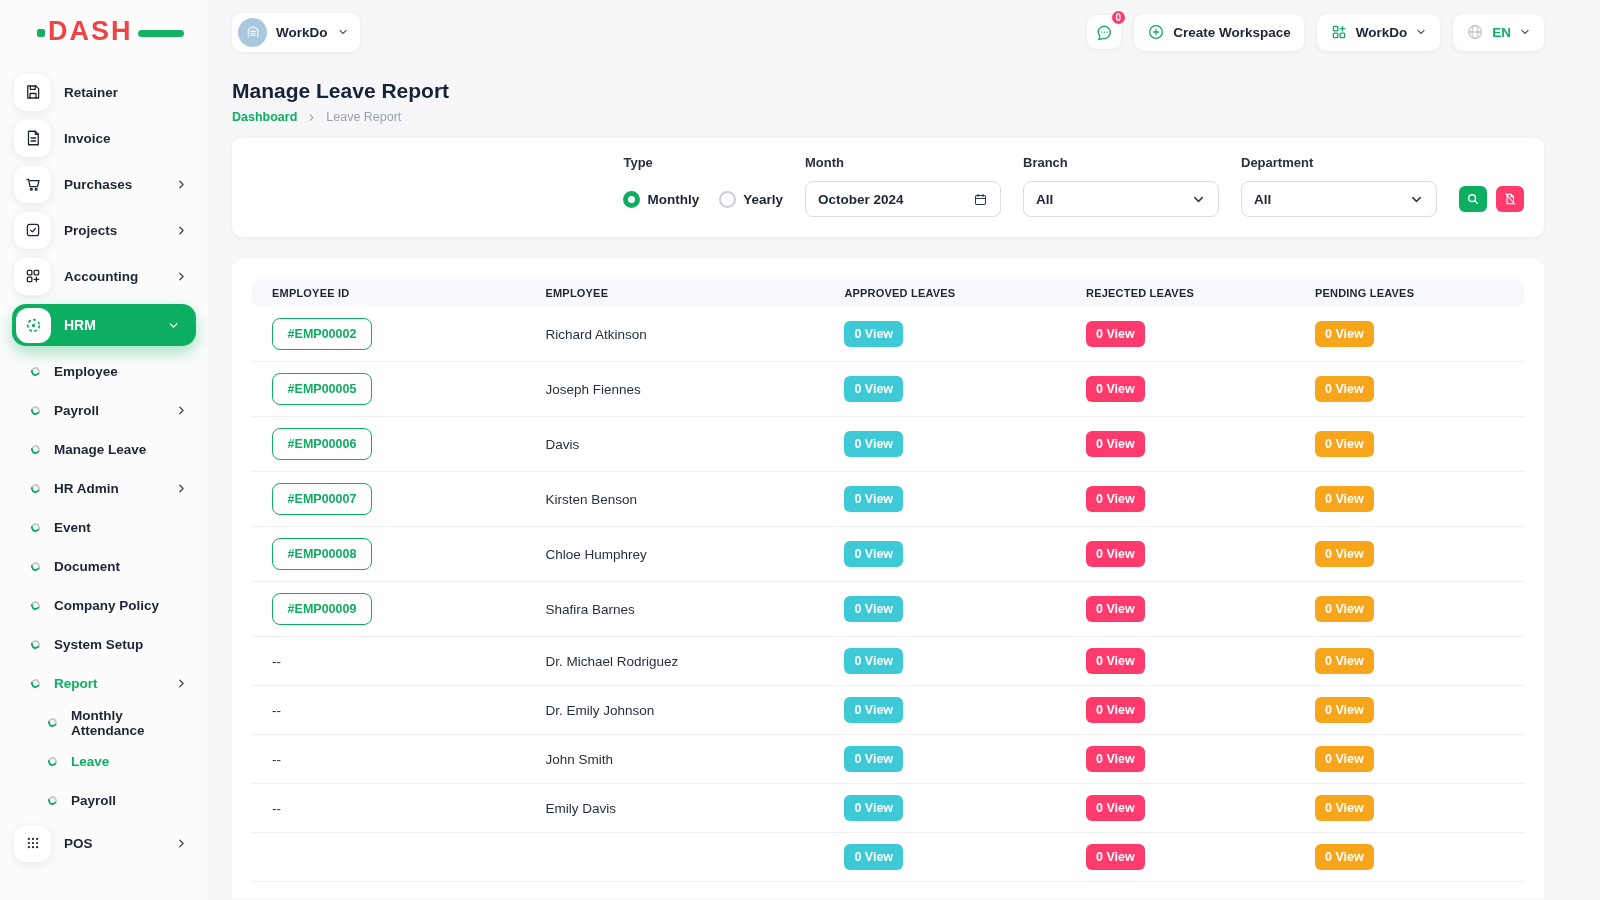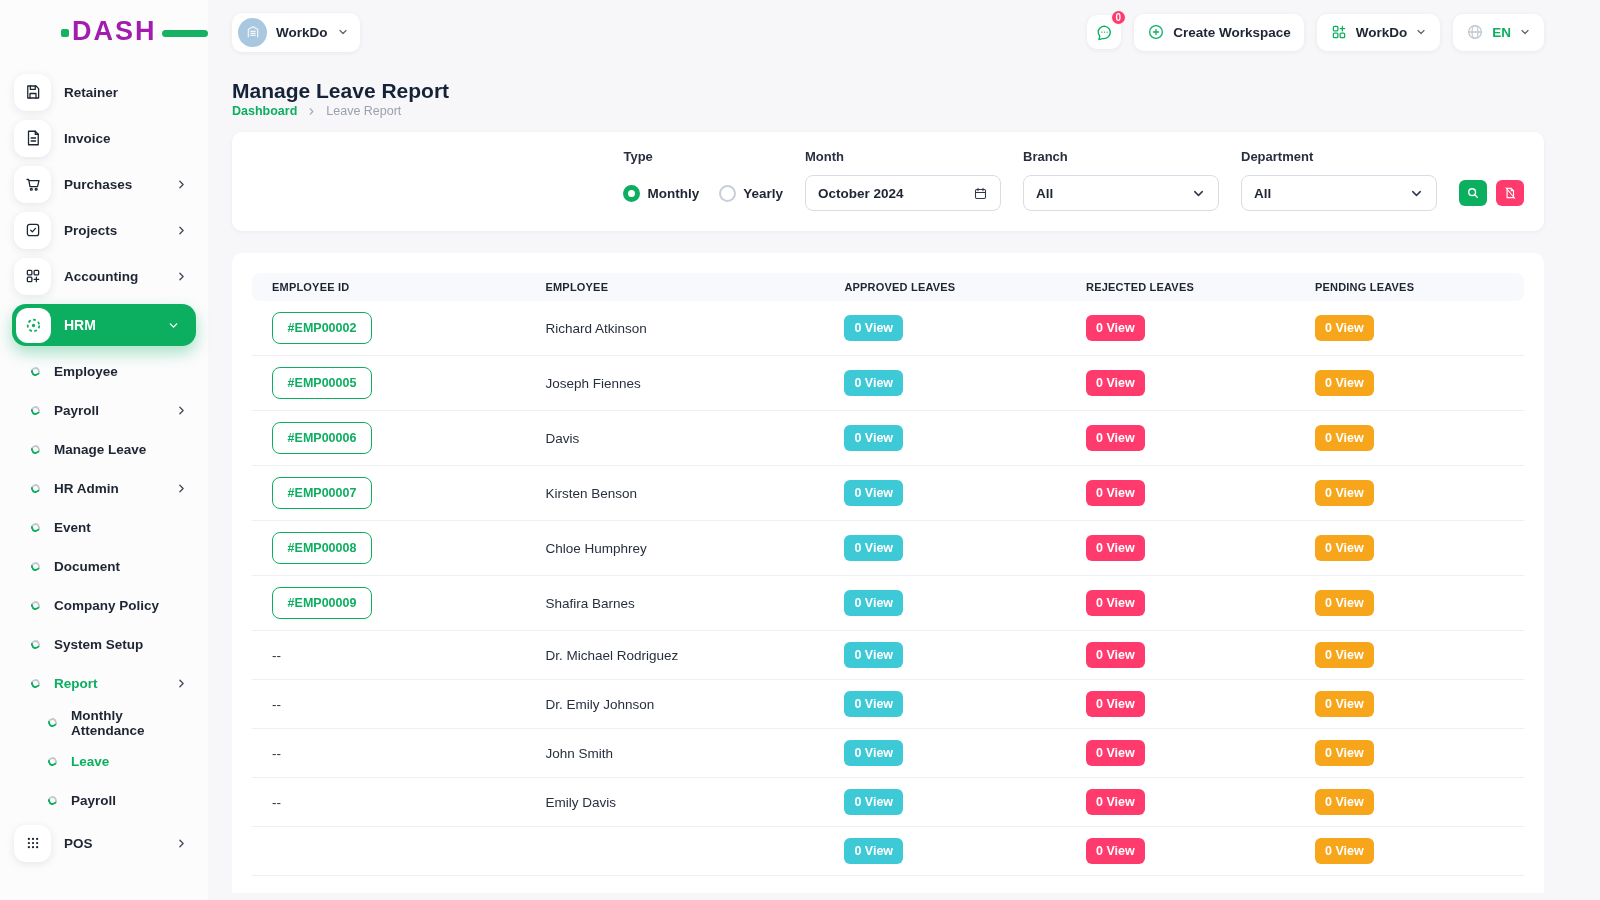--- a/index.html
+++ b/index.html
@@ -5,21 +5,21 @@
   * { box-sizing: border-box; margin: 0; padding: 0; }
   html,body { width:1600px; height:900px; overflow:hidden; }
   body {
     font-family: "Liberation Sans", "DejaVu Sans", sans-serif;
     background:#f7f7f9; color:#1e2533; position:relative;
   }
   svg { display:block; }
 
   
   .sidebar { position:absolute; left:0; top:0; bottom:0; width:208px; background:#fcfcfd; z-index:3; }
-  .logo { position:relative; margin:16px 0 0 72px; font-size:27px; font-weight:800; letter-spacing:2px; color:#a21caf; width:110px; }
+  .logo { position:relative; margin:16px 0 0 48px; font-size:27px; font-weight:800; letter-spacing:2px; color:#ef4444; width:110px; }
   .logo .logo-dot { position:absolute; left:-11px; top:13px; width:8px; height:8px; border-radius:2px; background:#16b264; }
   .logo .logo-bar { position:absolute; right:-26px; top:14px; width:46px; height:7px; border-radius:4px; background:#16b264; }
   .nav { margin-top:22px; }
   .side-item { display:flex; align-items:center; height:46px; padding:0 20px 0 14px; font-size:13.5px; font-weight:600; color:#1e2533; cursor:pointer; }
   .side-item .tile { width:37px; height:37px; border-radius:12px; background:#fff; box-shadow:0 2px 8px rgba(30,37,51,.10); display:flex; align-items:center; justify-content:center; margin-right:13px; color:#1e2533; flex:none; }
   .side-item .tile svg { width:18px; height:18px; }
   .side-item.bullet-row { height:39px; padding-left:31px; }
   .side-item.indent2 { padding-left:48px; }
   .bullet { width:9px; height:9px; border-radius:50%; border:2px solid #c3c8d2; border-left-color:#0caf60; border-bottom-color:#0caf60; transform:rotate(-25deg); margin-right:14px; flex:none; }
   .side-item.active-green { color:#0caf60; }
@@ -42,21 +42,21 @@
   .icon-btn svg { width:19px; height:19px; }
   .badge0 { position:absolute; top:-6px; right:-6px; min-width:17px; height:17px; border-radius:9px; background:#ff3a6d; color:#fff; font-size:10px; font-weight:700; display:flex; align-items:center; justify-content:center; padding:0 4px; border:2px solid #f7f7f9; }
   .top-pill { background:#fff; border-radius:10px; height:37px; display:flex; align-items:center; gap:8px; padding:0 13px; font-weight:700; font-size:13.5px; color:#1e2533; box-shadow:0 1px 5px rgba(30,37,51,.07); cursor:pointer; }
   .top-pill .g-ic { color:#0caf60; width:18px; height:18px; } .top-pill .g-ic svg { width:18px; height:18px; }
   .top-pill .globe { color:#c2c7d0; }
   .lang-txt { color:#0caf60; }
 
   
   .main { position:absolute; left:208px; right:0; top:58px; bottom:0; padding:20px 56px 0 24px; }
   .page-title { font-size:21px; line-height:26px; font-weight:700; color:#152238; }
-  .breadcrumb { display:flex; align-items:center; gap:9px; font-size:12.5px; }
+  .breadcrumb { display:flex; align-items:center; gap:9px; margin-top:6px; font-size:12.5px; }
   .bc-home { color:#0caf60; font-weight:600; cursor:pointer; }
   .bc-sep { color:#a3aab6; width:11px; height:11px; } .bc-sep svg { width:11px; height:11px; }
   .bc-cur { color:#9aa1af; }
 
   .filter-card { margin-top:14px; background:#fff; border-radius:10px; padding:17px 20px 20px; display:flex; justify-content:flex-end; gap:22px; box-shadow:0 1px 4px rgba(30,37,51,.05); }
   .f-group { display:flex; flex-direction:column; gap:11px; }
   .f-label { font-size:13px; font-weight:600; color:#28303f; }
   .radio-row { display:flex; align-items:center; gap:20px; height:36px; }
   .radio-opt { display:flex; align-items:center; gap:7px; font-size:13.5px; font-weight:700; color:#1e2533; cursor:pointer; }
   .radio { width:17px; height:17px; border-radius:50%; border:2px solid #c9ced8; background:#fff; }

